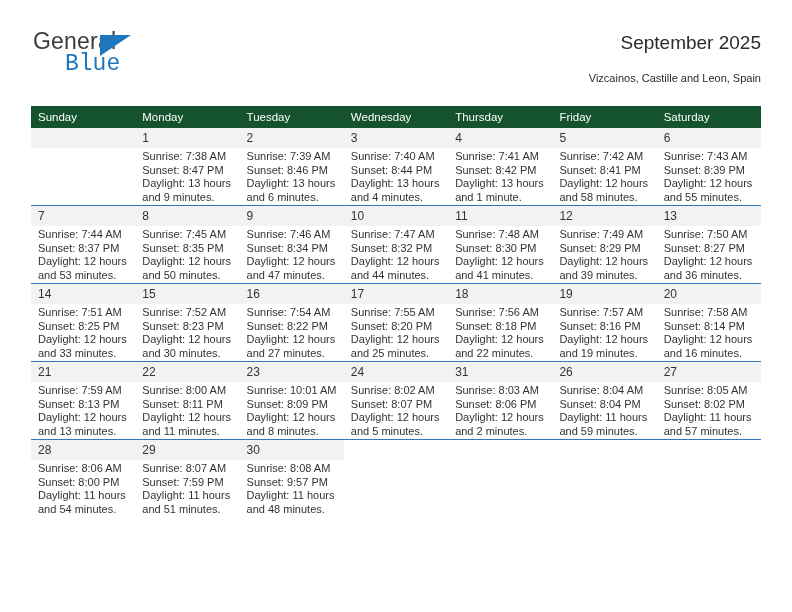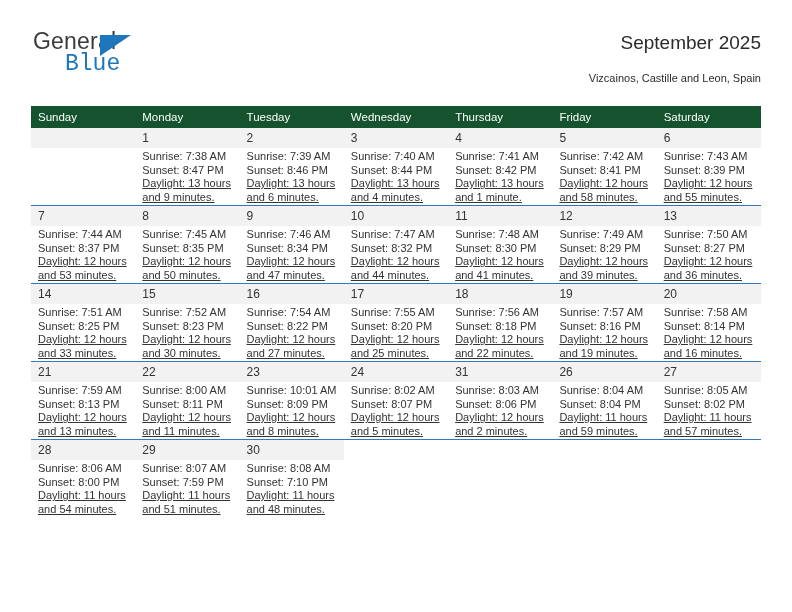--- a/index.html
+++ b/index.html
@@ -132,21 +132,20 @@
     padding: 2px 6px 0 7px;
     font-size: 11px;
     line-height: 13.6px;
     color: #333333;
   }
   .info div {
     white-space: nowrap;
   }
   .info .daylight {
     white-space: normal;
-    text-decoration: underline;
   }
 </style>
 </head>
 <body>
 
 <div class="page">
 
   <div class="top">
 
     <div class="logo">
@@ -416,21 +415,21 @@
             <div class="info">
               <div>Sunrise: 8:07 AM</div>
               <div>Sunset: 7:59 PM</div>
               <div class="daylight">Daylight: 11 hours and 51 minutes.</div>
             </div>
           </td>
           <td>
             <span class="daynum">30</span>
             <div class="info">
               <div>Sunrise: 8:08 AM</div>
-              <div>Sunset: 7:10 PM</div>
+              <div>Sunset: 9:57 PM</div>
               <div class="daylight">Daylight: 11 hours and 48 minutes.</div>
             </div>
           </td>
           <td class="blank">
             <span class="daynum"></span>
           </td>
           <td class="blank">
             <span class="daynum"></span>
           </td>
           <td class="blank">

